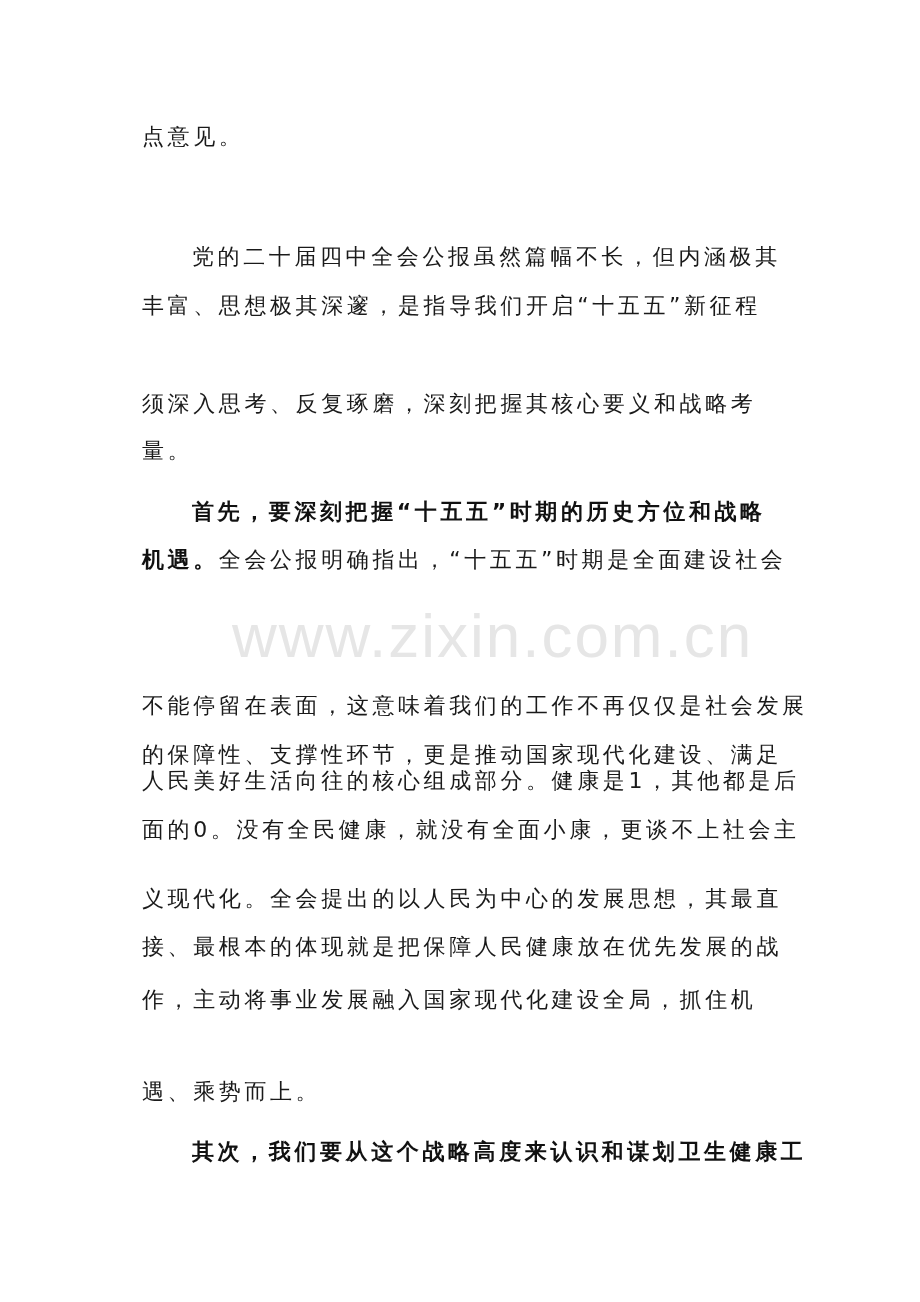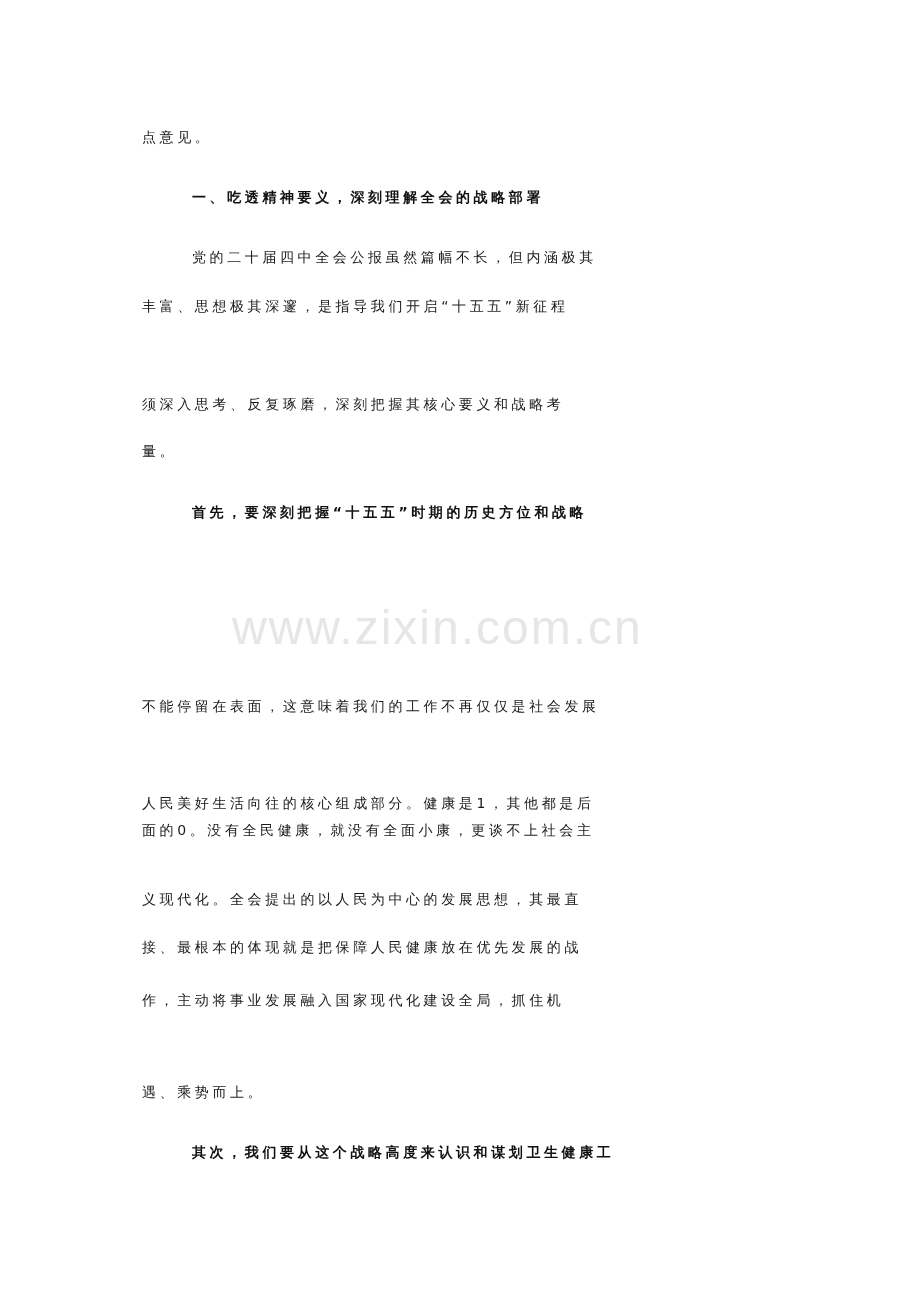--- a/index.html
+++ b/index.html
@@ -1,44 +1,47 @@
 <!DOCTYPE html>
 <html><head>
 <meta charset="utf-8">
 <style>
   html, body { margin: 0; padding: 0; background: #ffffff; }
   body { width: 920px; height: 1302px; position: relative; overflow: hidden;
          font-family: "DejaVu Sans", "Liberation Sans", sans-serif; color: #1a1a1a; }
   .page { position: absolute; left: 0; top: 0; width: 920px; height: 1302px; }
   .line { position: absolute; left: 142px; white-space: nowrap;
-          font-size: 14px; letter-spacing: 3.6px; line-height: 28px; }
+          font-size: 22px; letter-spacing: 3.6px; line-height: 28px; }
   .b { font-weight: bold; color: #111; }
-  .watermark { position: absolute; left: 232px; top: 600px; font-size: 48px;
+  .watermark { position: absolute; left: 232px; top: 600px; font-size: 62px;
                color: #e6e6e6; letter-spacing: 2px; font-family: "Liberation Sans", sans-serif;
                z-index: 0; }
   .line { z-index: 1; }
 </style>
 </head>
 <body>
 
 <div class="page">
   <div class="watermark">www.zixin.com.cn</div>
 
   <div class="line" style="top:123px">点意见。</div>
 
-  <div class="line b" style="top:183px; left:192px">一、吃透精神要义，深刻理解全会的战略部署</div>
 
   <div class="line" style="top:243px; left:192px">党的二十届四中全会公报虽然篇幅不长，但内涵极其</div>
   <div class="line" style="top:292px">丰富、思想极其深邃，是指导我们开启“十五五”新征程</div>
   <div class="line" style="top:390px">须深入思考、反复琢磨，深刻把握其核心要义和战略考</div>
   <div class="line" style="top:437px">量。</div>
 
   <div class="line b" style="top:498px; left:192px">首先，要深刻把握“十五五”时期的历史方位和战略</div>
+  <div class="line" style="top:546px">
+    <span class="b">机遇。</span><span>全会公报明确指出，“十五五”时期是全面建设社会</span>
+  </div>
   <div class="line" style="top:692px">不能停留在表面，这意味着我们的工作不再仅仅是社会发展</div>
-  <div class="line" style="top:789px">人民美好生活向往的核心组成部分。健康是1，其他都是后</div>
+  <div class="line" style="top:741px">的保障性、支撑性环节，更是推动国家现代化建设、满足</div>
+  <div class="line" style="top:767px">人民美好生活向往的核心组成部分。健康是1，其他都是后</div>
   <div class="line" style="top:816px">面的0。没有全民健康，就没有全面小康，更谈不上社会主</div>
   <div class="line" style="top:933px">接、最根本的体现就是把保障人民健康放在优先发展的战</div>
   <div class="line" style="top:885px">义现代化。全会提出的以人民为中心的发展思想，其最直</div>
   <div class="line" style="top:986px">作，主动将事业发展融入国家现代化建设全局，抓住机</div>
   <div class="line" style="top:1078px">遇、乘势而上。</div>
 
   <div class="line b" style="top:1138px; left:192px">其次，我们要从这个战略高度来认识和谋划卫生健康工</div>
 </div>
 
 </body></html>

